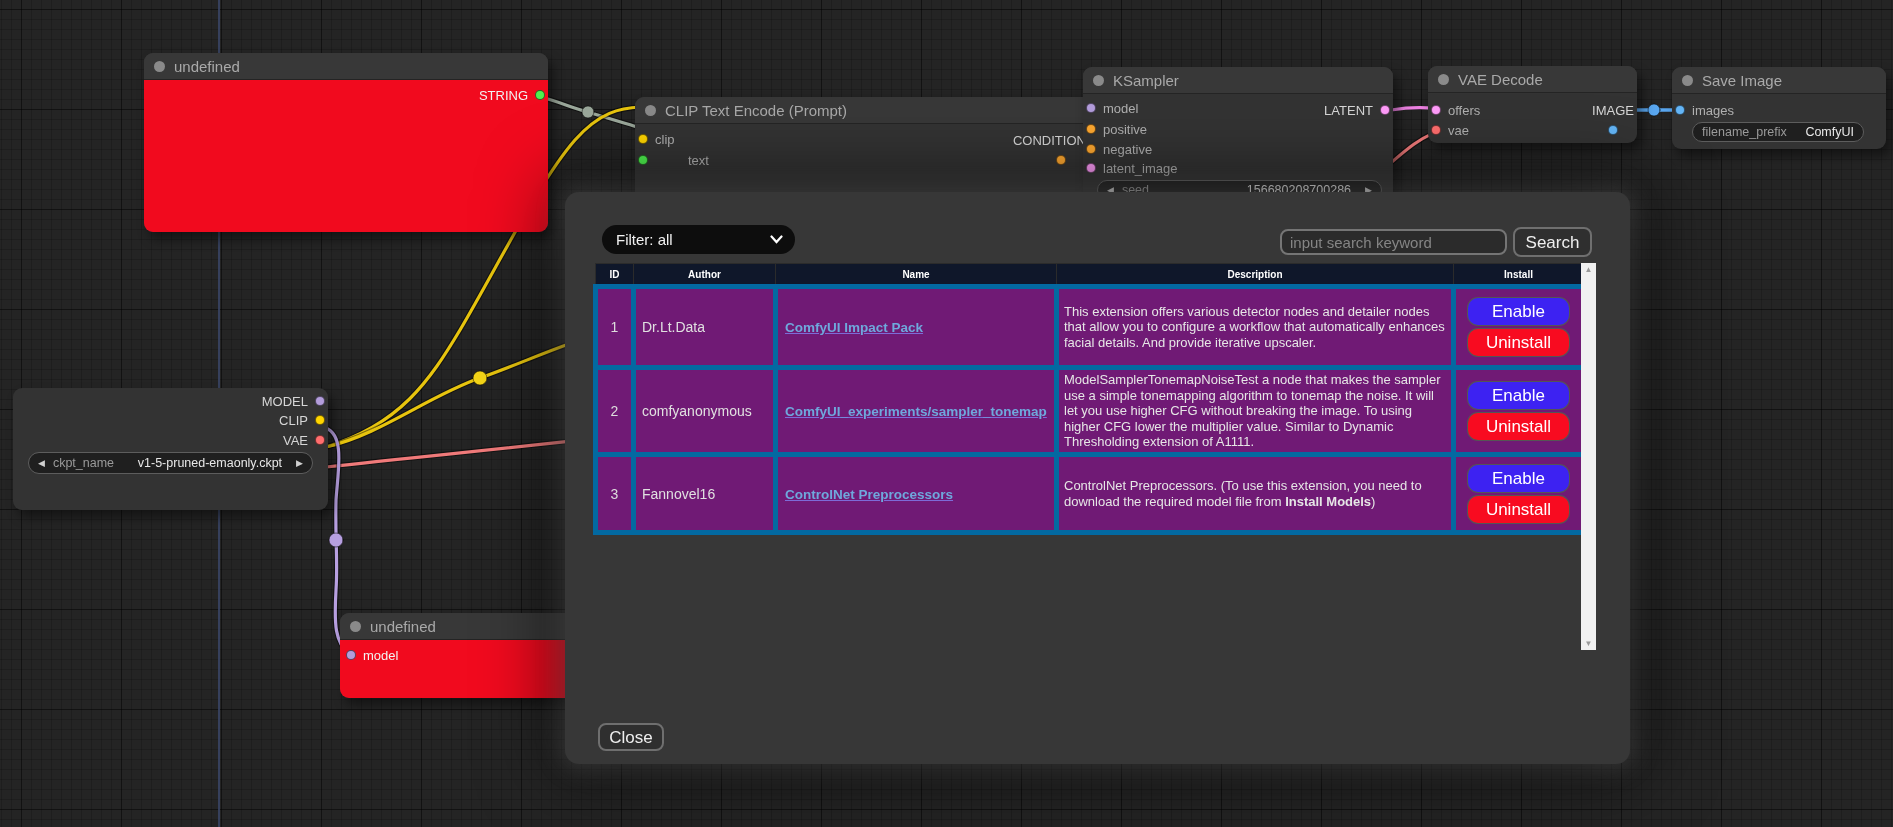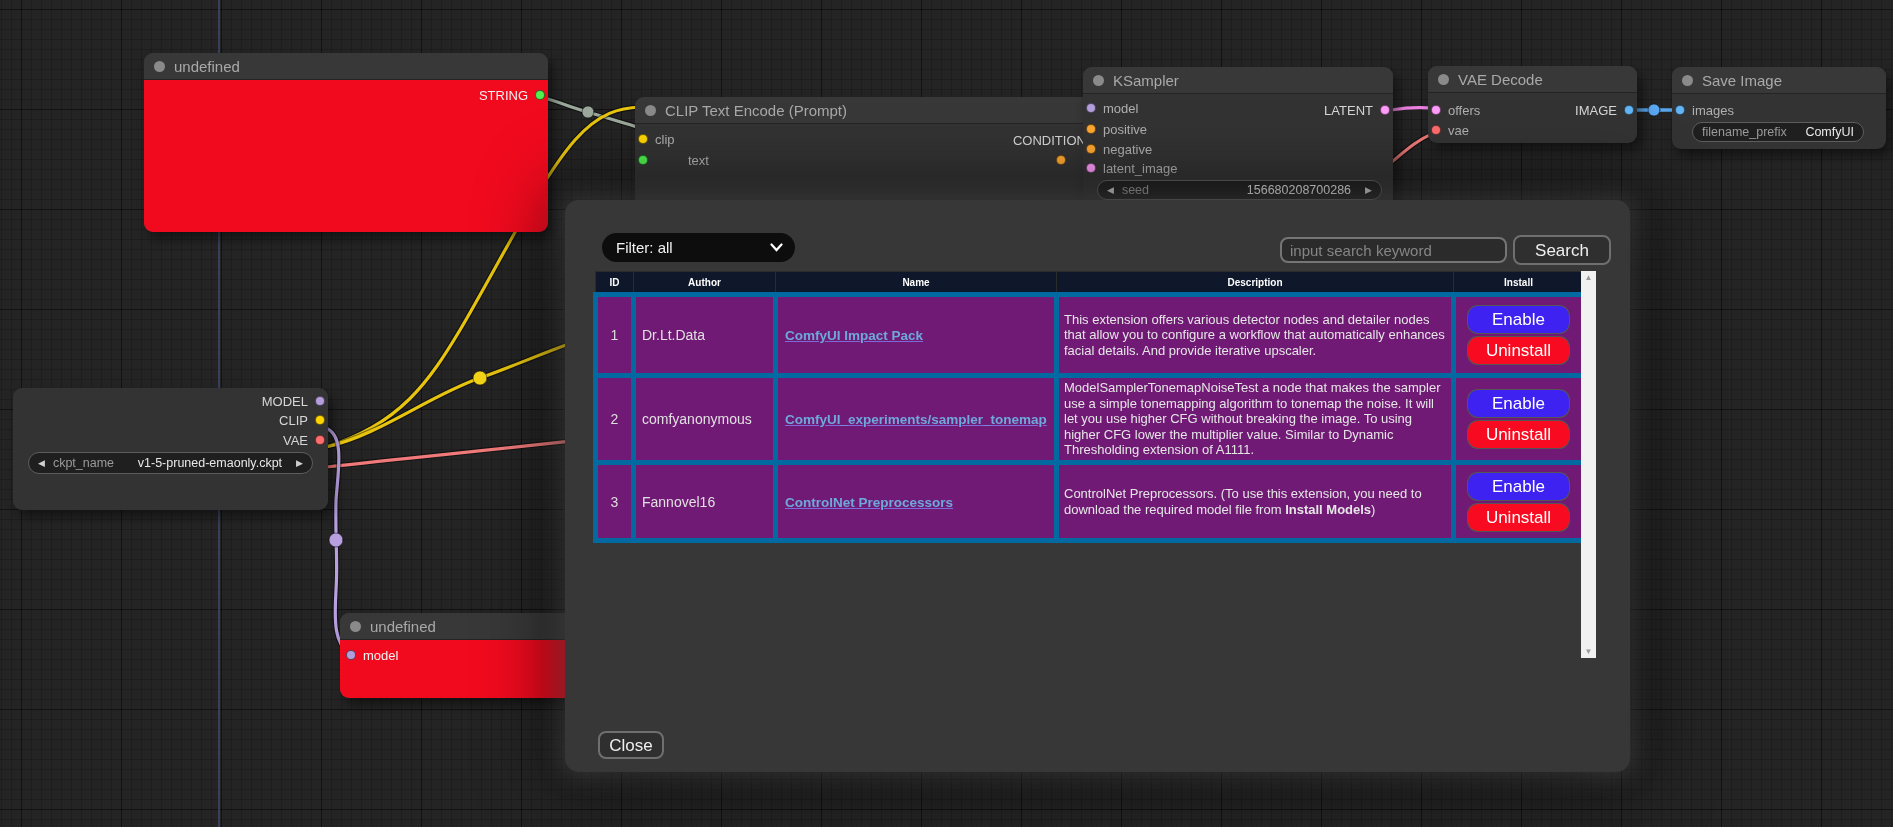--- a/index.html
+++ b/index.html
@@ -35,33 +35,33 @@
   .c-model{background:#b39ddb;} .c-clip{background:#ffd500;} .c-vae{background:#ff6e6e;}
   .c-cond{background:#ffa931;}  .c-latent{background:#ff9cf9;} .c-image{background:#64b5f6;}
   .c-string{background:#4ef14e;}
   .widget{position:absolute;background:#1f1f1f;border:1px solid #5d5d5d;border-radius:11px;
     display:flex;align-items:center;font-size:12.5px;padding:0 9px;gap:8px;}
   .widget .wname{color:#9a9a9a;white-space:nowrap;}
   .widget .wvalue{color:#e8e8e8;margin-left:auto;white-space:nowrap;}
   .widget .warrow{color:#d0d0d0;font-size:9px;flex:0 0 auto;}
   .widget .warrow.right{margin-left:6px;}
   
-  #modal{position:absolute;left:565px;top:200px;width:1065px;height:572px;z-index:10;
+  #modal{position:absolute;left:565px;top:192px;width:1065px;height:572px;z-index:10;
     background:#373737;border-radius:14px;
     box-shadow:0 0 70px 14px rgba(0,0,0,.55), 0 0 26px 3px rgba(200,200,200,.28);}
   .filter-select{position:absolute;left:37px;top:33px;width:193px;height:29px;background:#0d0d0d;
     border-radius:15px;color:#f2f2f2;font-size:15px;display:flex;align-items:center;
     padding:0 12px 0 14px;cursor:pointer;}
   .filter-select .chev{margin-left:auto;display:flex;}
   .search-input{position:absolute;left:715px;top:37px;width:227px;height:26px;background:#2b2b2b;
     border:2px solid #757575;border-radius:8px;color:#eab308;font-size:15px;padding:0 8px;outline:none;}
   .search-input::placeholder{color:#858585;}
   .btn{background:#2f2f2f;border:2px solid #6f6f6f;border-radius:8px;color:#efefef;
     font-size:17px;line-height:1;cursor:pointer;}
-  .search-btn{position:absolute;left:948px;top:35px;width:98px;height:30px;}
+  .search-btn{position:absolute;left:948px;top:35px;width:79px;height:30px;}
   .close-btn{position:absolute;left:33px;top:531px;width:66px;height:28px;}
   .table-wrap{position:absolute;left:28px;top:71px;width:1003px;height:387px;}
   table.ext{border-collapse:collapse;table-layout:fixed;width:988px;}
   table.ext th{background:#0f172a;color:#ffffff;font-size:10px;font-weight:bold;height:23px;
     border:1px solid #2b2b2b;padding:0 2px;}
   table.ext td{background:#701a75;border:5px solid #0369a1;vertical-align:middle;overflow:hidden;}
   td.c-id{color:#dddddd;font-size:14px;text-align:center;}
   td.c-author{color:#e0e0e0;font-size:14px;padding:2px 6px;}
   td.c-name{padding:2px 7px;margin-top:14px;}
   td.c-name a{color:#6fa8dc;font-weight:bold;font-size:13.5px;text-decoration:underline;
@@ -199,21 +199,21 @@
     </div>
     <div class="node-body" style="height:49px;">
       <div class="port in" style="top:10px;">
         <span class="pdot c-latent"></span>
         <span class="plabel-in">offers</span>
       </div>
       <div class="port in" style="top:30px;">
         <span class="pdot c-vae"></span>
         <span class="plabel-in">vae</span>
       </div>
-      <div class="port out" style="top:10px;">
+      <div class="port out" style="top:10px;flex-direction:column;">
         <span class="plabel-out">IMAGE</span>
         <span class="pdot c-image"></span>
       </div>
     </div>
   </div>
 
   <div class="node" style="left:1672px;top:67px;width:214px;height:82px;">
     <div class="node-header">
       <span class="tdot"></span>
       <span class="ntitle">Save Image</span>

